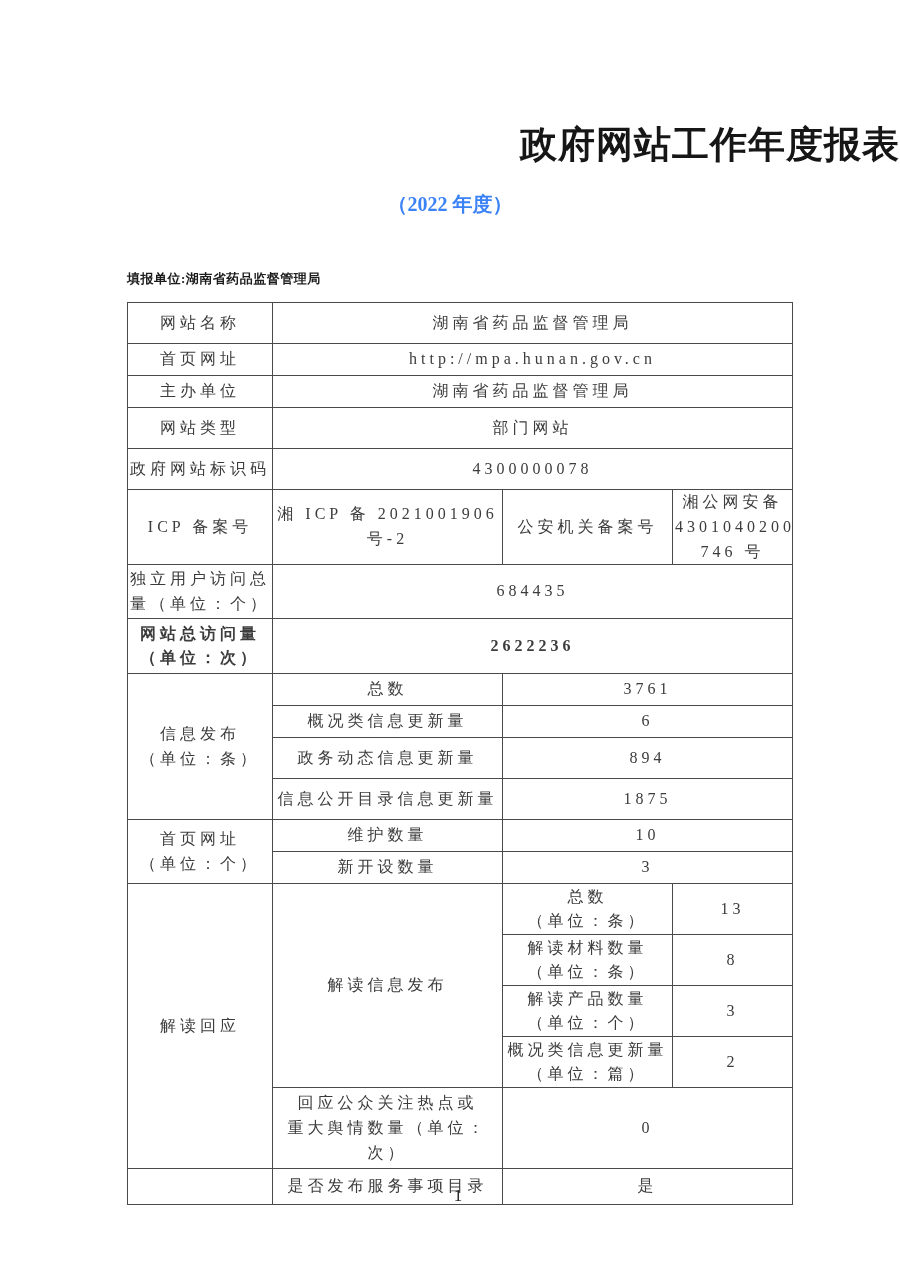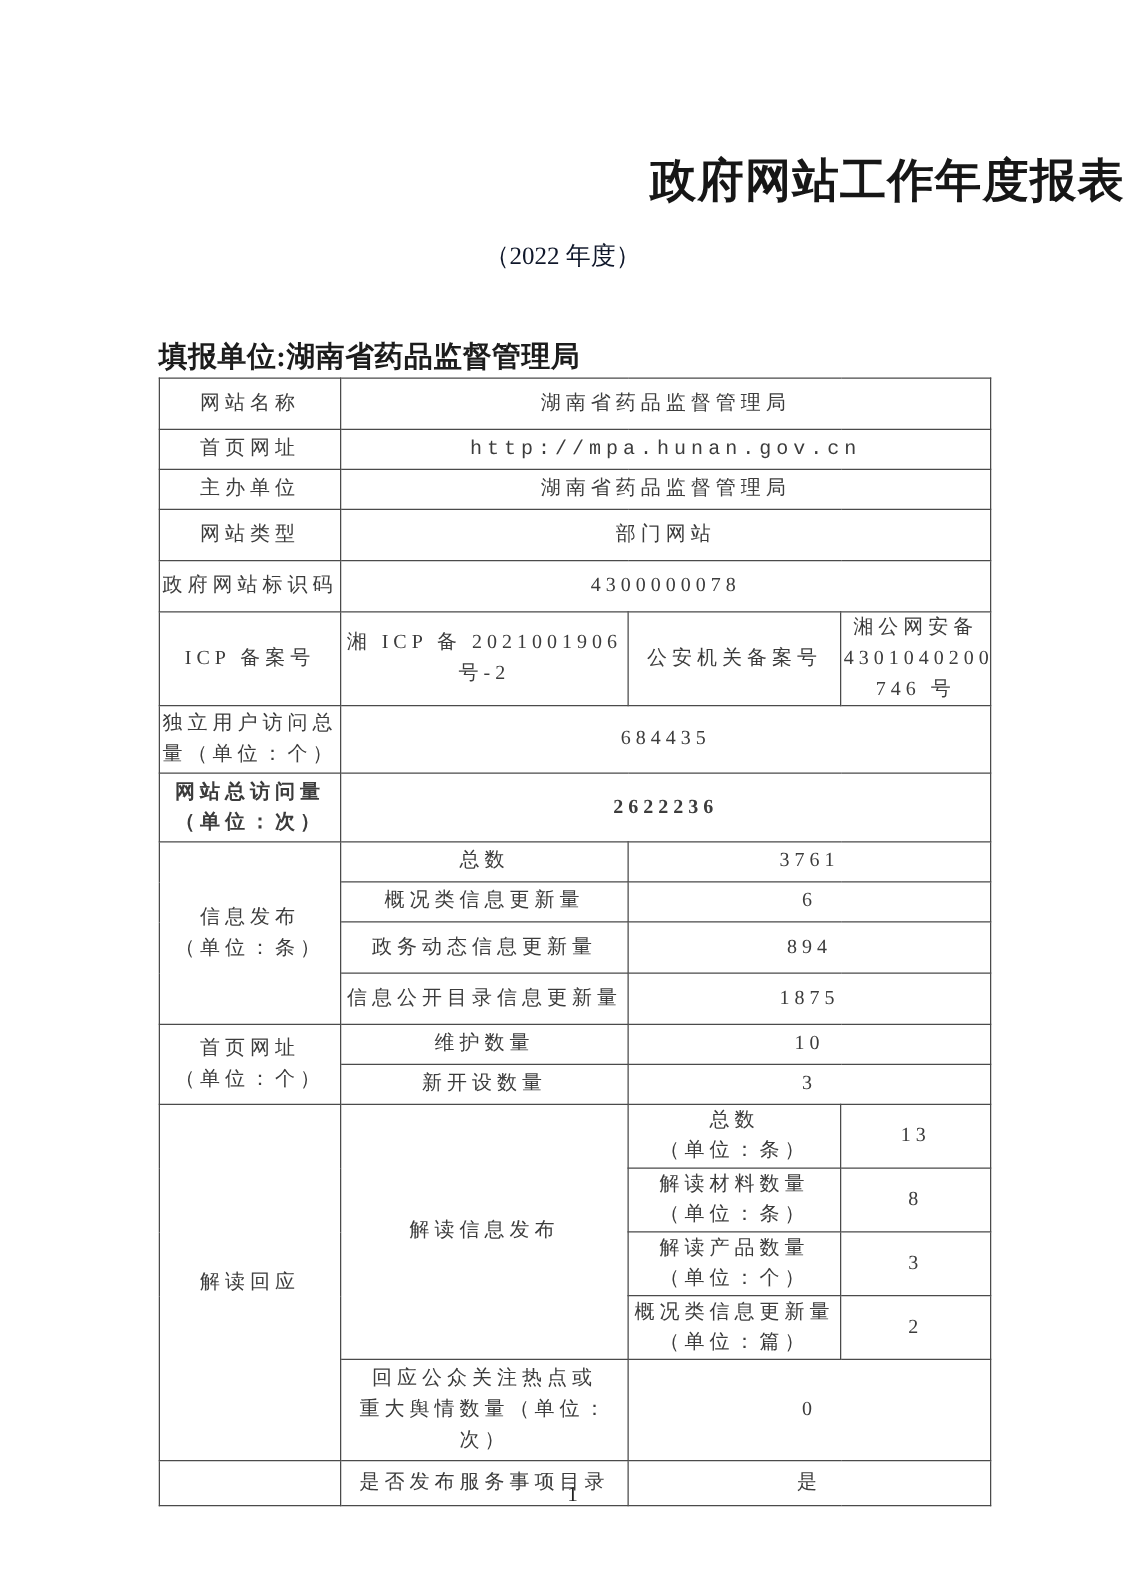--- a/index.html
+++ b/index.html
@@ -25,28 +25,29 @@
     color: #161616;
     margin: 0;
   }
   .doc-subtitle {
     position: absolute;
     top: 191px;
     left: 0;
     width: 900px;
     text-align: center;
     font-size: 20px;
-    color: #0f172a;
+    color: #3b82f6;
     margin: 0;
+    font-weight: bold;
   }
   .unit-line {
     position: absolute;
     top: 270px;
     left: 127px;
-    font-size: 23px;
+    font-size: 13px;
     font-weight: 700;
     color: #1c1c1c;
     letter-spacing: 0.5px;
   }
   table.report {
     position: absolute;
     top: 302px;
     left: 127px;
     width: 665px;
     border-collapse: collapse;
@@ -63,21 +64,21 @@
     white-space: pre-line;
     overflow: hidden;
     color: #3c3c3c;
   }
   td.num {
     font-family: "Liberation Serif", "DejaVu Serif", serif;
     font-size: 17px;
     letter-spacing: 2px;
   }
   td.url {
-    font-family: Liberation Mono, monospace;
+    font-family: Liberation Serif, serif;
     font-size: 16px;
     letter-spacing: 0;
     margin-top: 28px;
   }
   .page-number {
     position: absolute;
     top: 1186px;
     left: 0;
     width: 916px;
     text-align: center;

